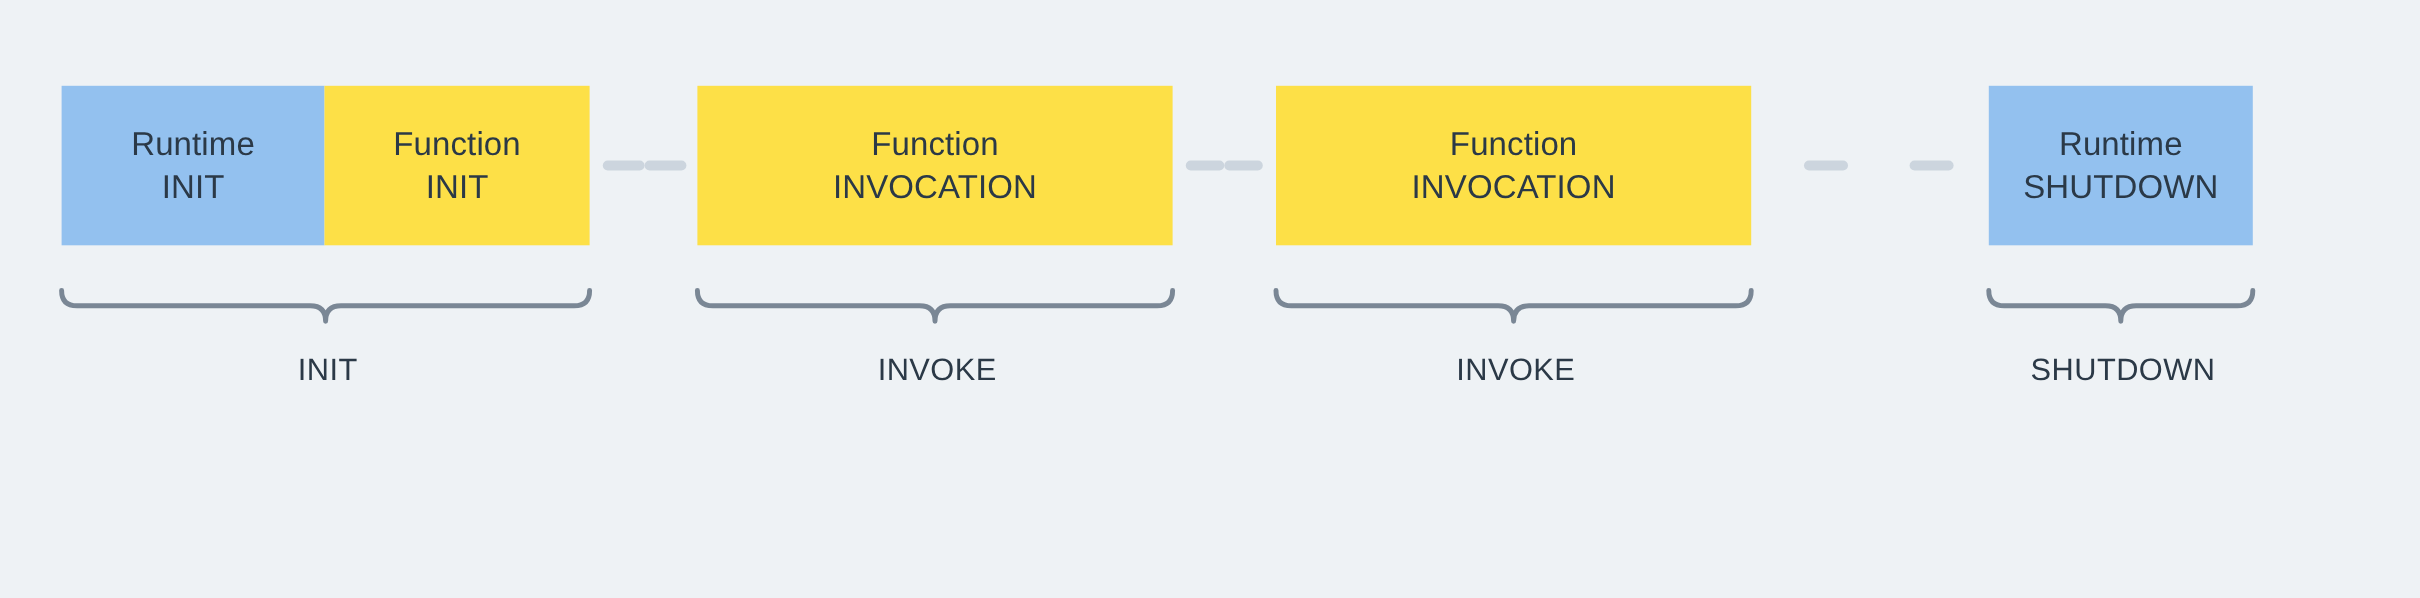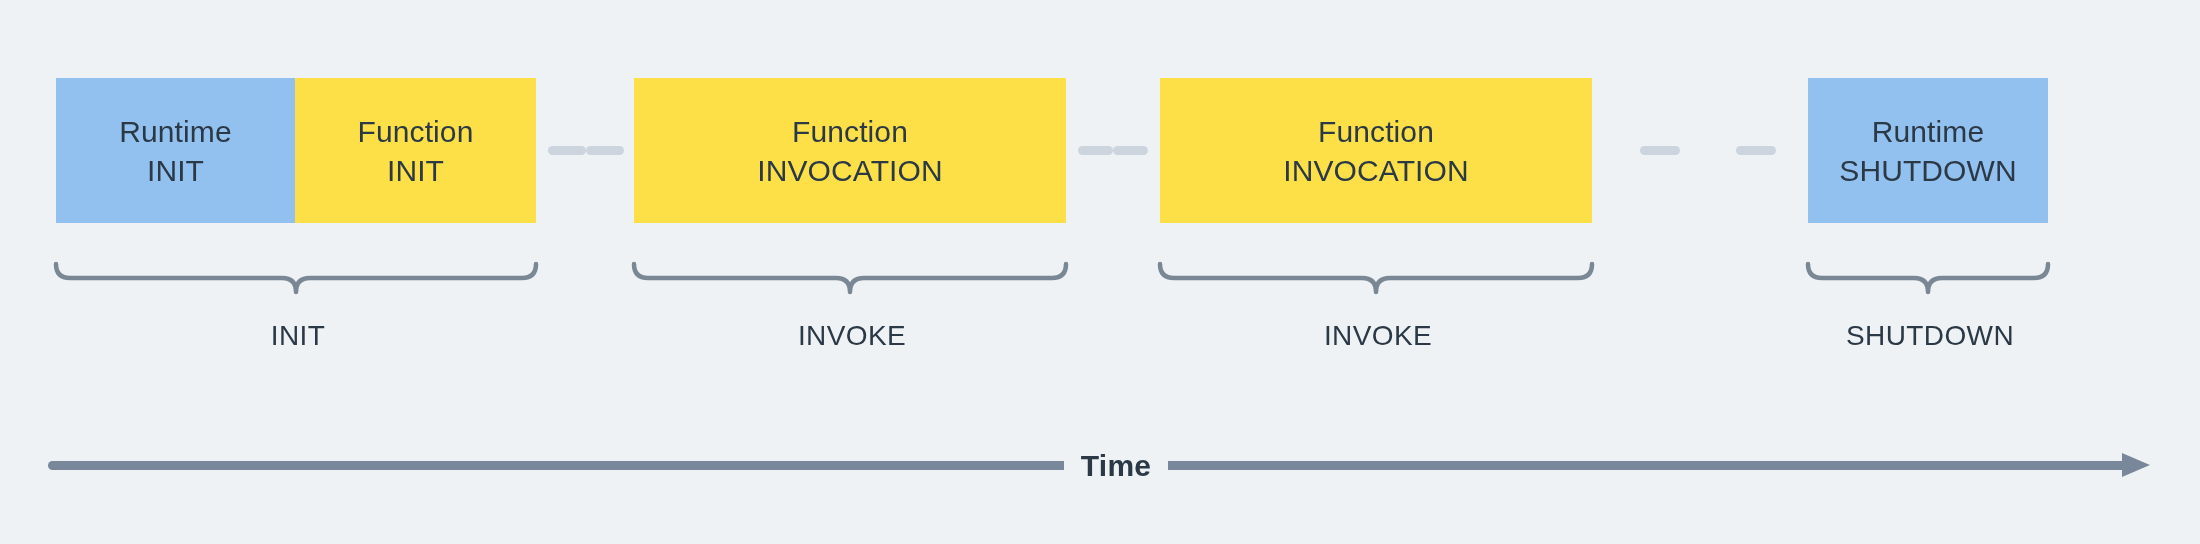--- a/index.html
+++ b/index.html
@@ -190,20 +190,14 @@
   </div>
 
   <div class="group-label" style="left:1160px; top:320px; width:436px;">
     <span>INVOKE</span>
   </div>
 
   <div class="group-label" style="left:1808px; top:320px; width:244px;">
     <span>SHUTDOWN</span>
   </div>
 
-  <div id="time-axis">
-    <div class="axis-line" id="time-line-left"></div>
-    <div class="axis-line" id="time-line-right"></div>
-    <div id="time-arrowhead"></div>
-    <div id="time-label">Time</div>
-  </div>
 
 </div>
 
 </body></html>

